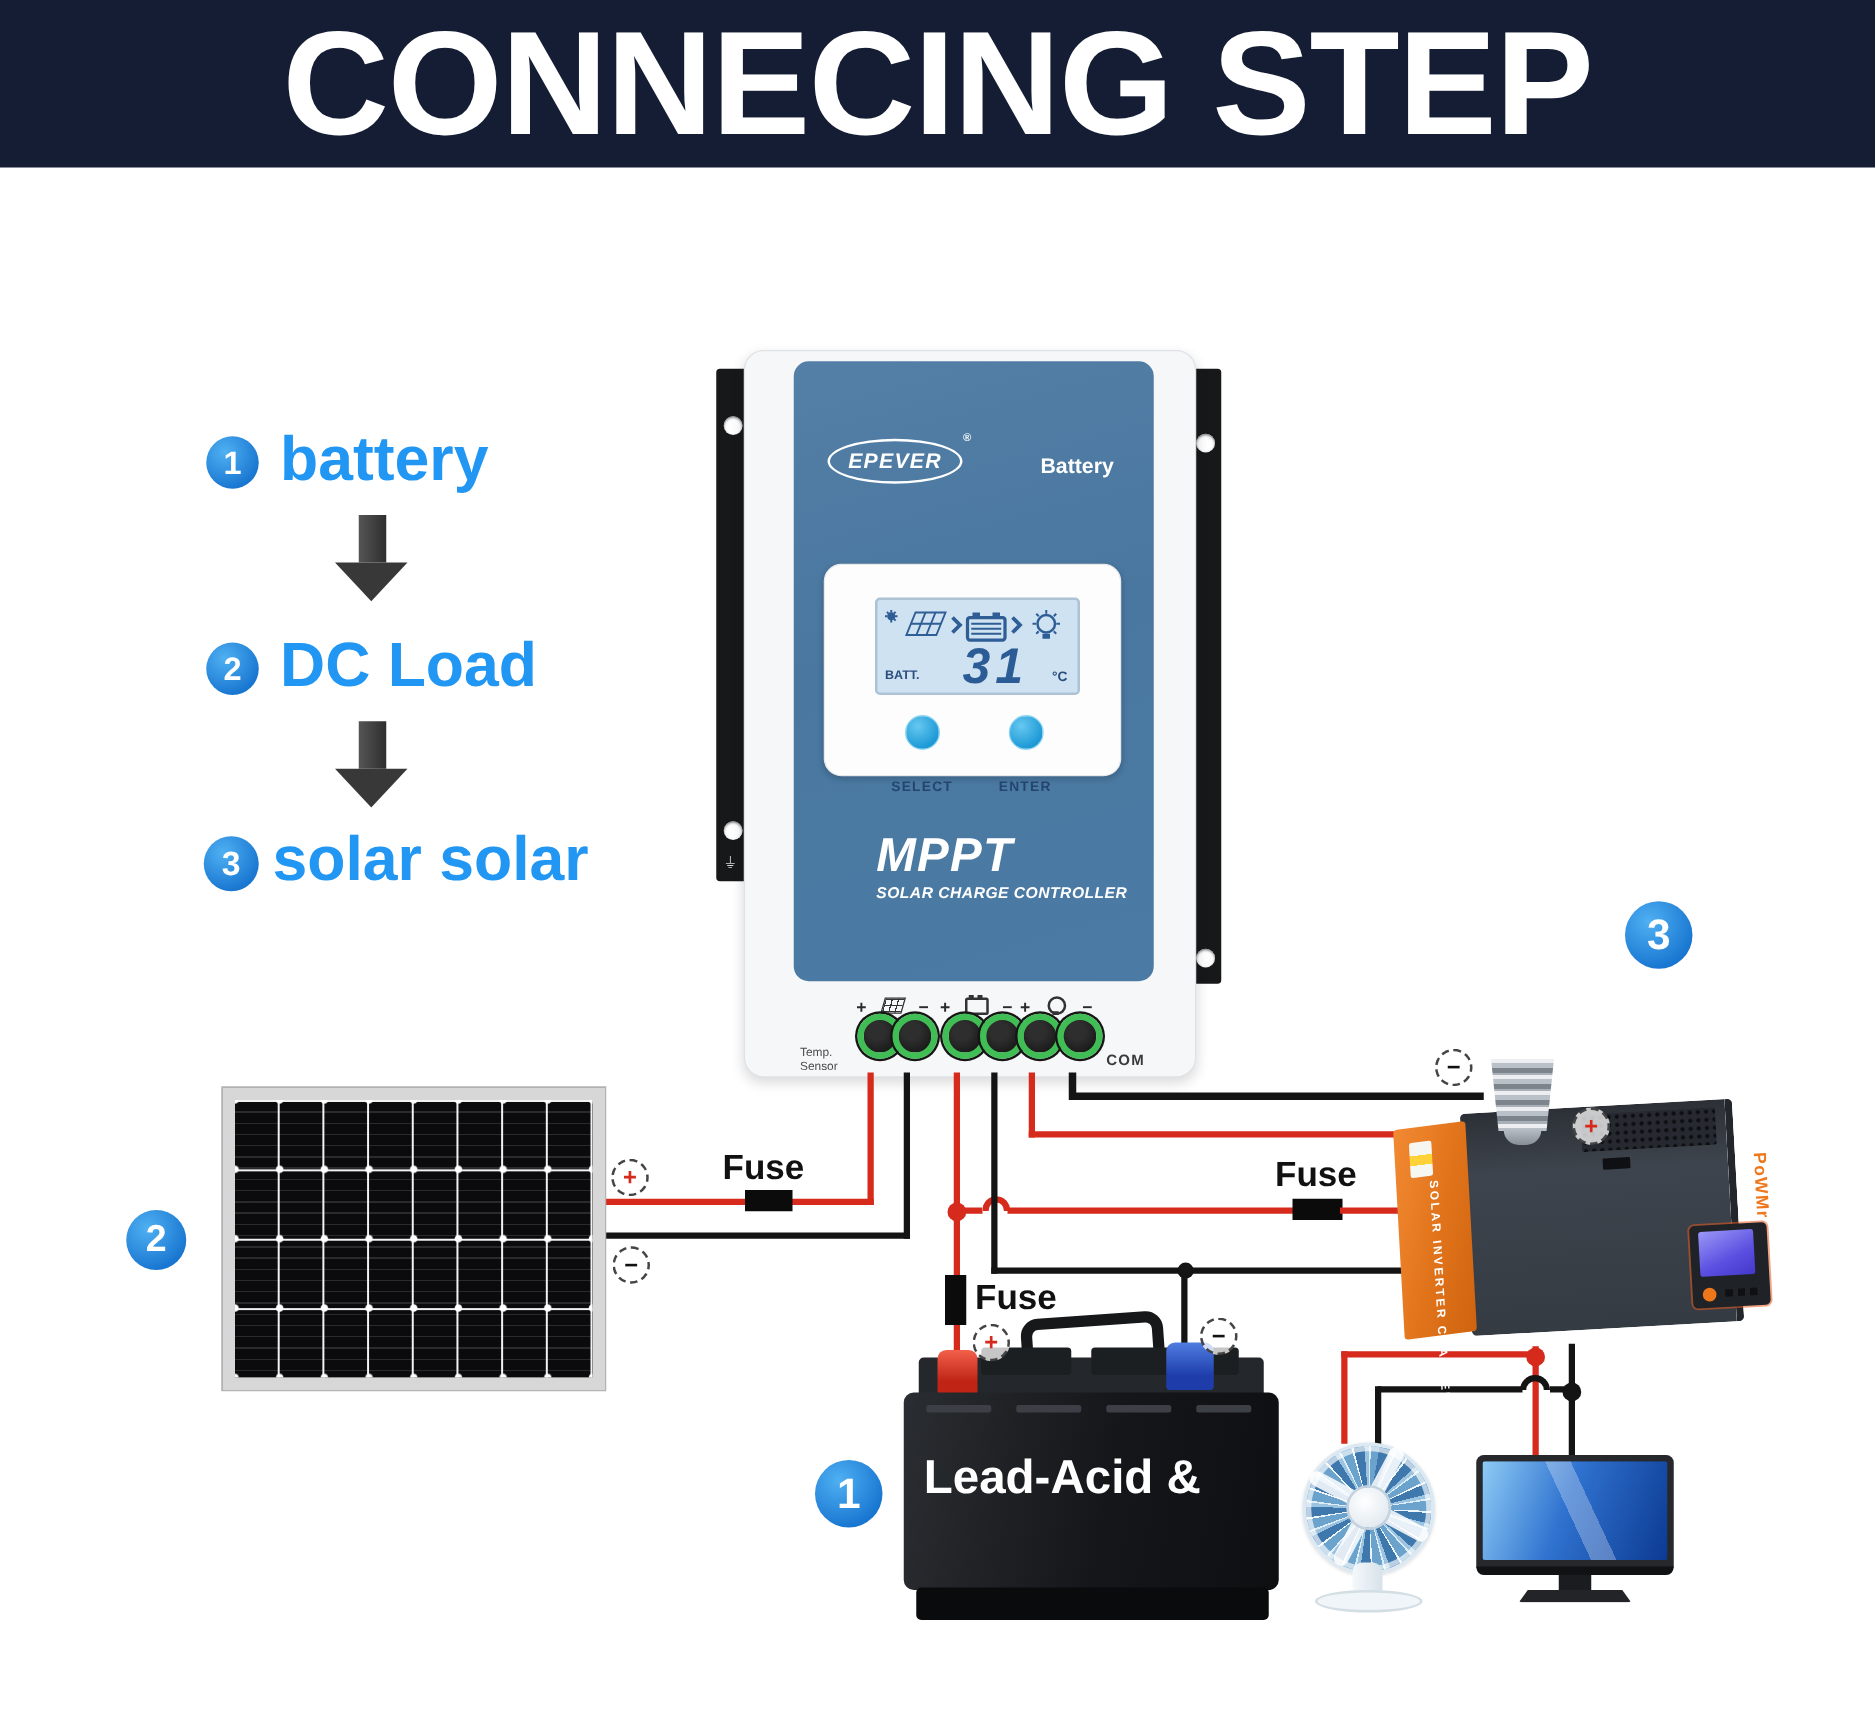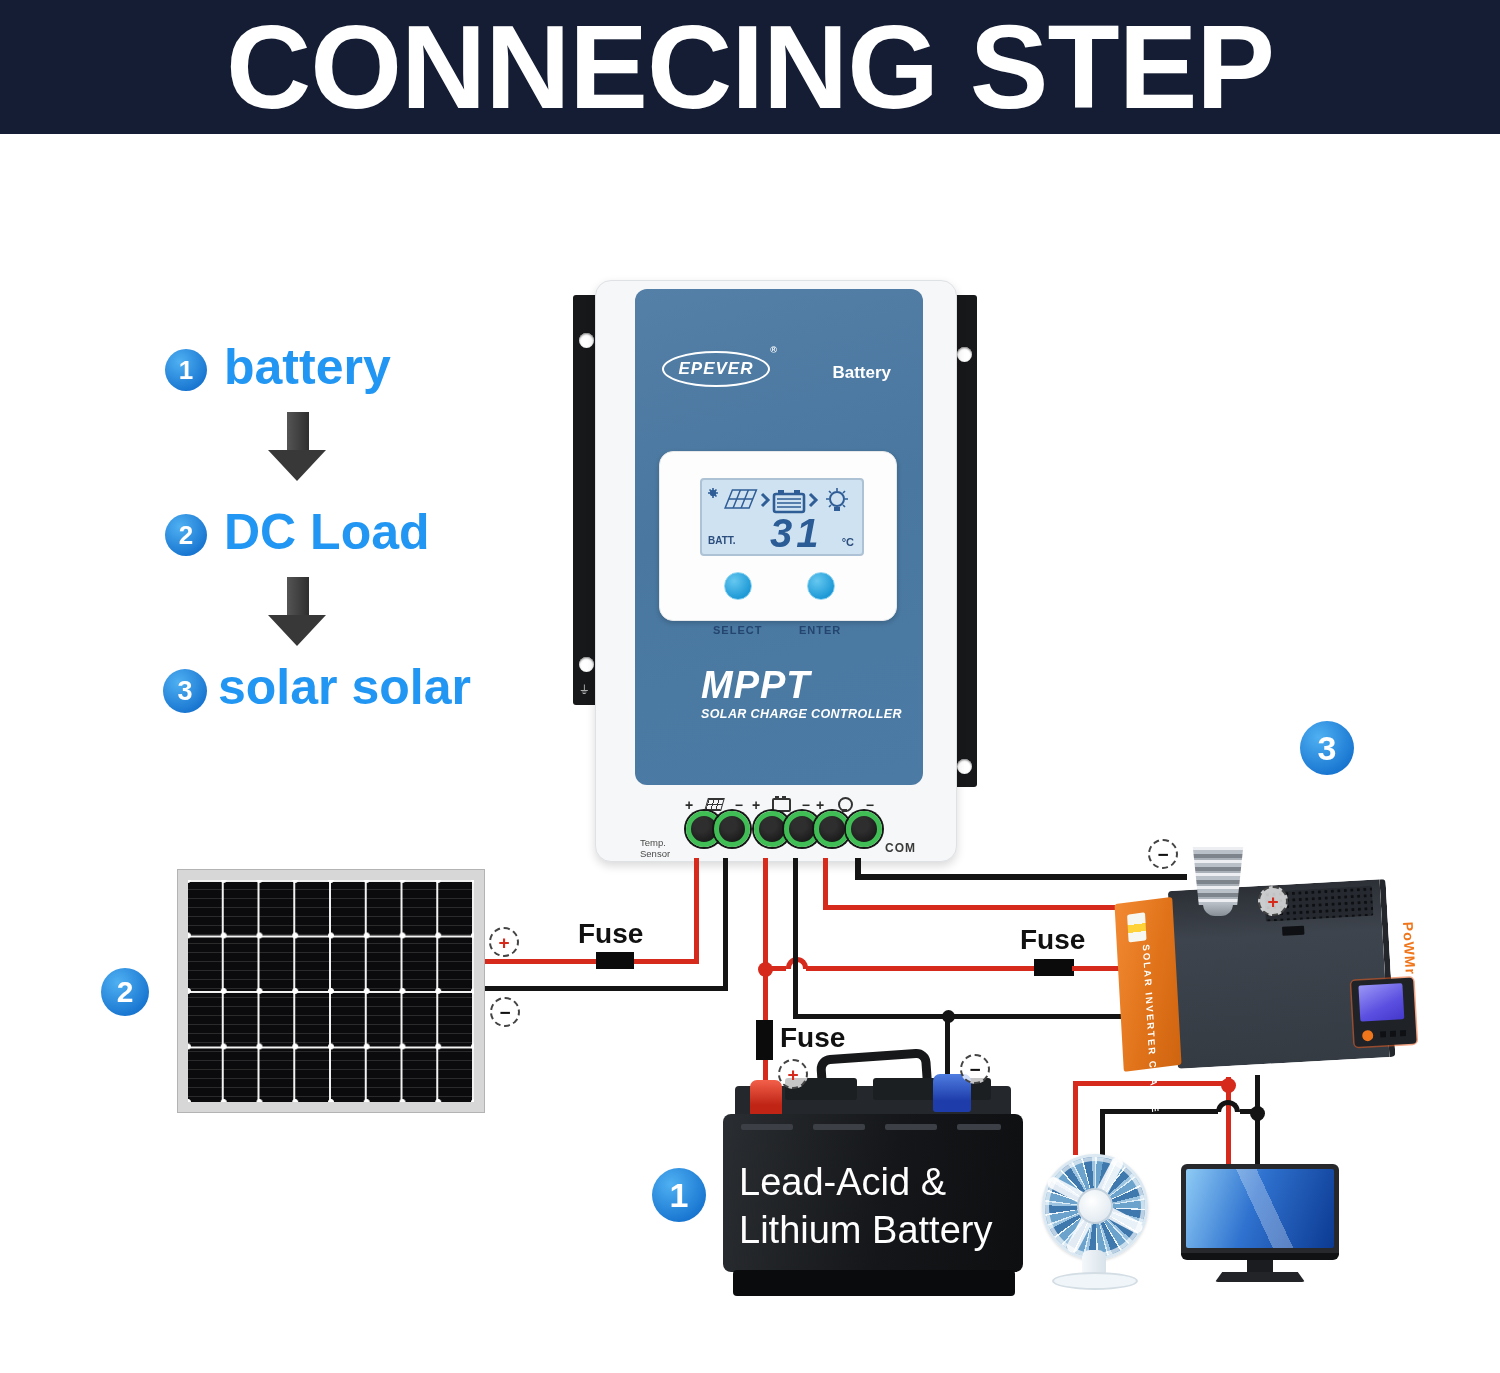--- a/index.html
+++ b/index.html
@@ -99,21 +99,21 @@
     border-radius:14px;transform:rotate(-4deg);}
   .bat-lid{position:absolute;left:12px;top:44px;width:276px;height:32px;background:#24272b;border-radius:4px;}
   .bat-block{position:absolute;background:#1c1f22;border-radius:3px;}
   .post-red{position:absolute;left:27px;top:38px;width:32px;height:36px;border-radius:7px 7px 3px 3px;
     background:linear-gradient(180deg,#f2604a,#bf2415 70%);}
   .post-blue{position:absolute;left:210px;top:32px;width:38px;height:38px;border-radius:7px 7px 3px 3px;
     background:linear-gradient(180deg,#4f7de0,#1e3dab 70%);}
   .bat-body{position:absolute;left:0;top:72px;width:300px;height:158px;border-radius:8px;
     background:linear-gradient(100deg,#2a2d31 0%,#141619 55%,#0e0f11 100%);}
   .bat-vent{position:absolute;top:10px;height:6px;background:#3c4046;border-radius:2px;}
-  .bat-text{position:absolute;left:16px;top:44px;color:#fff;font-weight:normal;font-size:38px;line-height:48px;white-space:nowrap;}
+  .bat-text{position:absolute;left:16px;top:44px;color:#fff;font-weight:bold;font-size:38px;line-height:48px;white-space:nowrap;}
   .bat-foot{position:absolute;left:10px;top:228px;width:282px;height:26px;background:#0a0b0c;border-radius:4px;}
 
   
   .bulb-globe{position:absolute;left:1154px;top:672px;width:128px;height:178px;
     border-radius:64px 64px 54px 54px / 74px 74px 50px 50px;
     background:radial-gradient(circle at 40% 28%,#ffffff 0%,#f6f7f4 55%,#e7e9e4 100%);
     box-shadow:inset -8px -12px 20px rgba(0,0,0,.06);}
   .bulb-brand{position:absolute;left:0;top:146px;width:100%;text-align:center;
     font-size:12px;font-weight:bold;color:#9298a1;letter-spacing:.5px;}
   .bulb-screw{position:absolute;left:1188px;top:847px;width:60px;height:58px;
@@ -332,21 +332,20 @@
     <div class="bat-block" style="left:150px;top:36px;width:118px;height:22px;"></div>
     <div class="post-red"></div>
     <div class="post-blue"></div>
     <div class="bat-body">
       <div class="bat-vent" style="left:18px;width:52px;"></div>
       <div class="bat-vent" style="left:90px;width:52px;"></div>
       <div class="bat-vent" style="left:162px;width:52px;"></div>
       <div class="bat-vent" style="left:234px;width:44px;"></div>
       <div class="bat-text">
         <div>Lead-Acid &amp;</div>
-        <div>Lithium Battery</div>
       </div>
     </div>
     <div class="bat-foot"></div>
   </div>
   <div class="badge" style="left:652px;top:1168px;width:54px;height:54px;font-size:34px;">1</div>
   <div class="pm plus" style="left:778px;top:1059px;">+</div>
   <div class="pm minus" style="left:960px;top:1054px;">−</div>
 
   <div class="inverter">
     <div class="inv-body">

